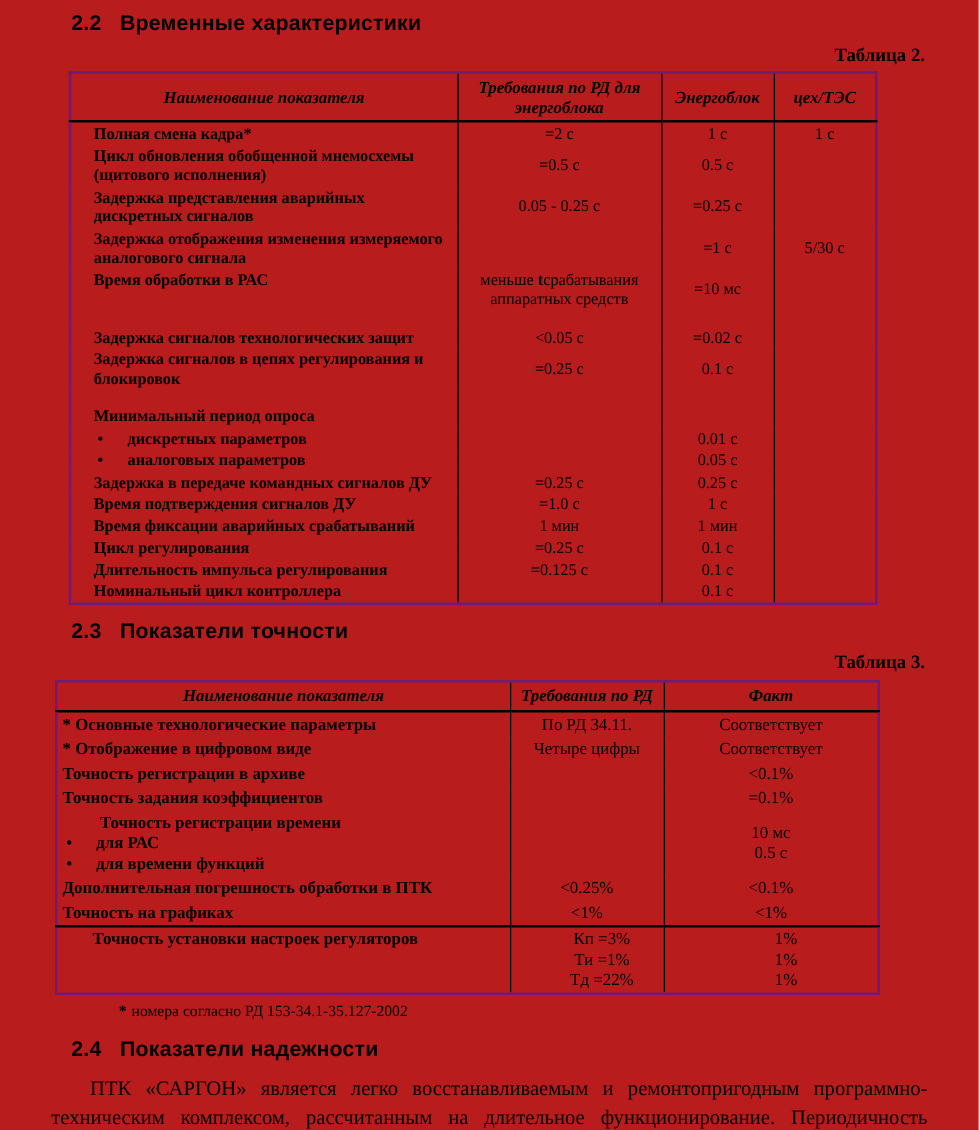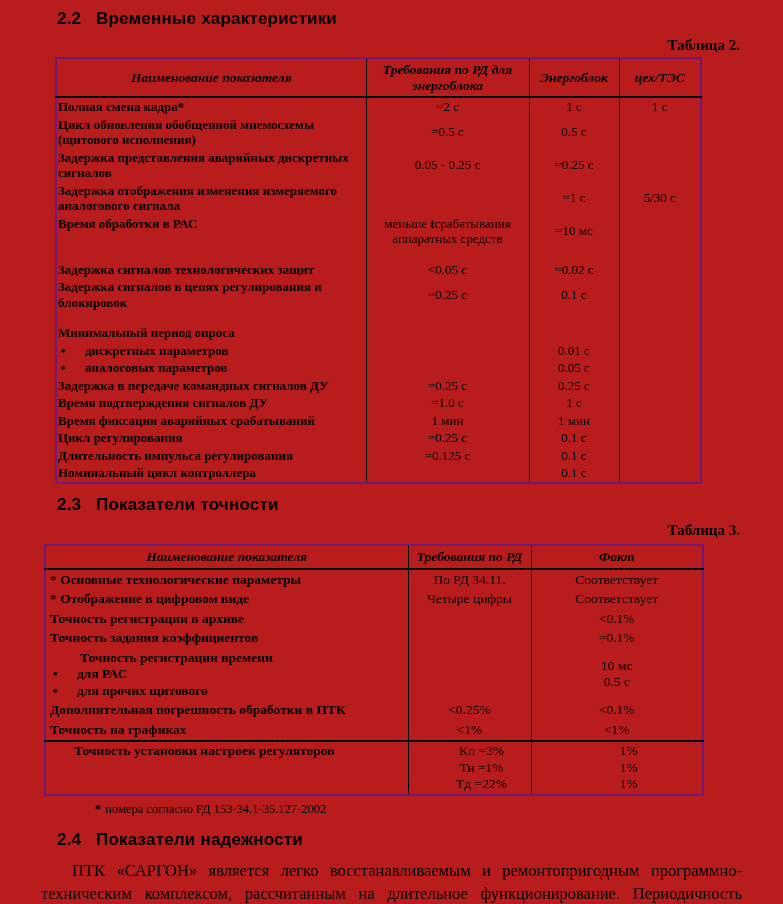--- a/index.html
+++ b/index.html
@@ -15,21 +15,21 @@
   
   .cap{font-weight:700;font-size:15px;width:740px;text-align:right;}
   .cap2{margin-top:8px;}
   .cap3{margin-top:7px;}
   
   table{border-collapse:collapse;border:2px solid #701a75;table-layout:fixed;}
   th,td{border-left:1px solid #000;border-right:1px solid #000;overflow:hidden;}
   th{font-style:italic;font-weight:700;text-align:center;vertical-align:middle;
      padding:3px 4px;border-bottom:2px solid #000;}
   td{padding:1px 4px;vertical-align:middle;}
-  .lbl{font-weight:700;text-align:left;padding-left:1px;}
+  .lbl{font-weight:700;text-align:left;padding-left:18px;}
   .val{text-align:center;font-weight:400;}
   .top{vertical-align:top;}
   .t2{margin:3px 0 0 55px;width:645px;font-size:13px;line-height:15.5px;}
   .t2 th{font-size:13.5px;}
   .sp td{height:13px;padding:0;}
   .bul .b{display:inline-block;width:24px;padding-left:3px;font-weight:700;}
   .t3{margin:5px 0 0 44px;width:658px;font-size:13.5px;line-height:16.5px;}
   .t3 td{padding:1.5px 4px;}
   .ind{padding-left:30px;}
   .sepline td{border-top:2px solid #000;padding-left:28px;}
@@ -217,21 +217,21 @@
       </tr>
       <tr>
         <td class="lbl">Точность задания  коэффициентов</td>
         <td class="val"></td>
         <td class="val">=0.1%</td>
       </tr>
       <tr>
         <td class="lbl">
           <div class="ind">Точность регистрации времени</div>
           <div><span class="b" style="display:inline-block;width:24px;padding-left:3px;">•</span><span>для РАС</span></div>
-          <div><span class="b" style="display:inline-block;width:24px;padding-left:3px;">•</span><span>для прочих щитового</span></div>
+          <div><span class="b" style="display:inline-block;width:24px;padding-left:3px;">•</span><span>для времени функций</span></div>
         </td>
         <td class="val"></td>
         <td class="val">
           <div>10 мс</div>
           <div>0.5 с</div>
         </td>
       </tr>
       <tr>
         <td class="lbl">Дополнительная погрешность обработки в ПТК</td>
         <td class="val">&lt;0.25%</td>

